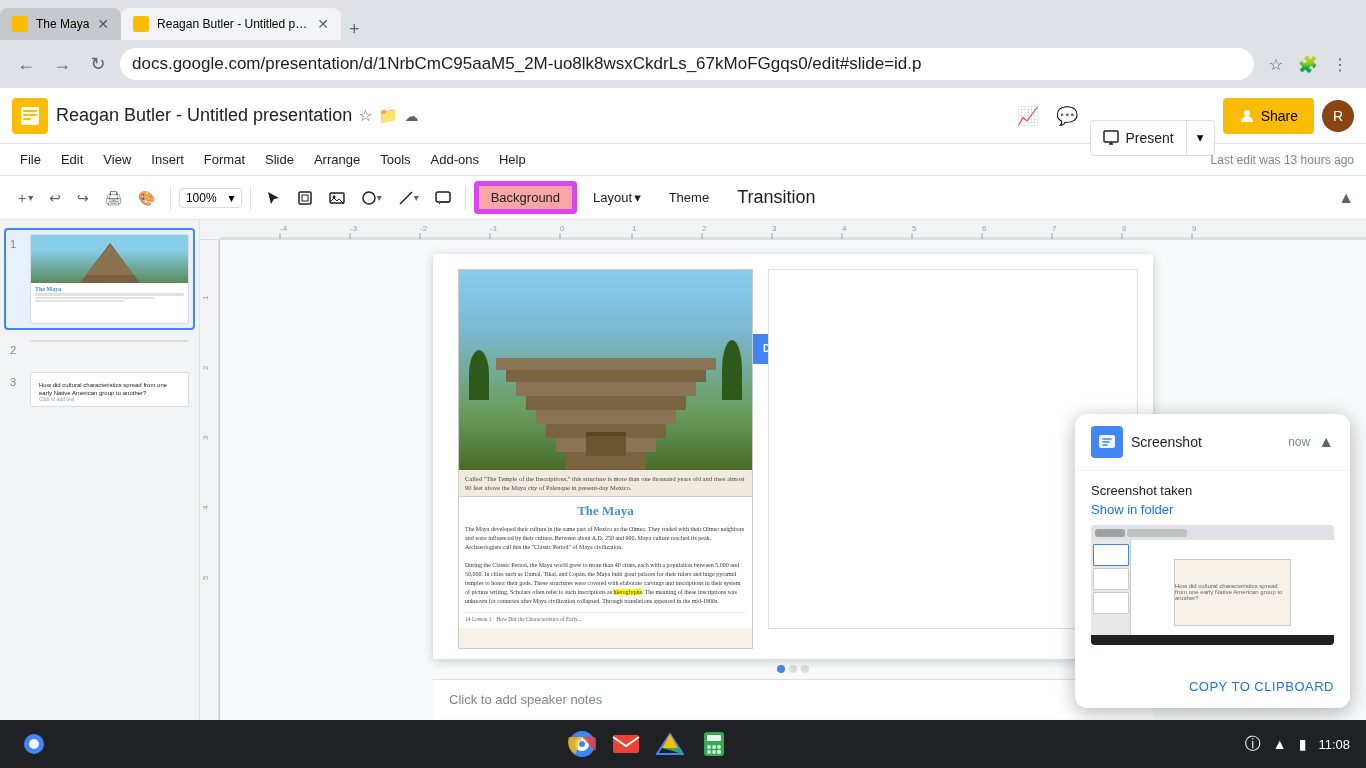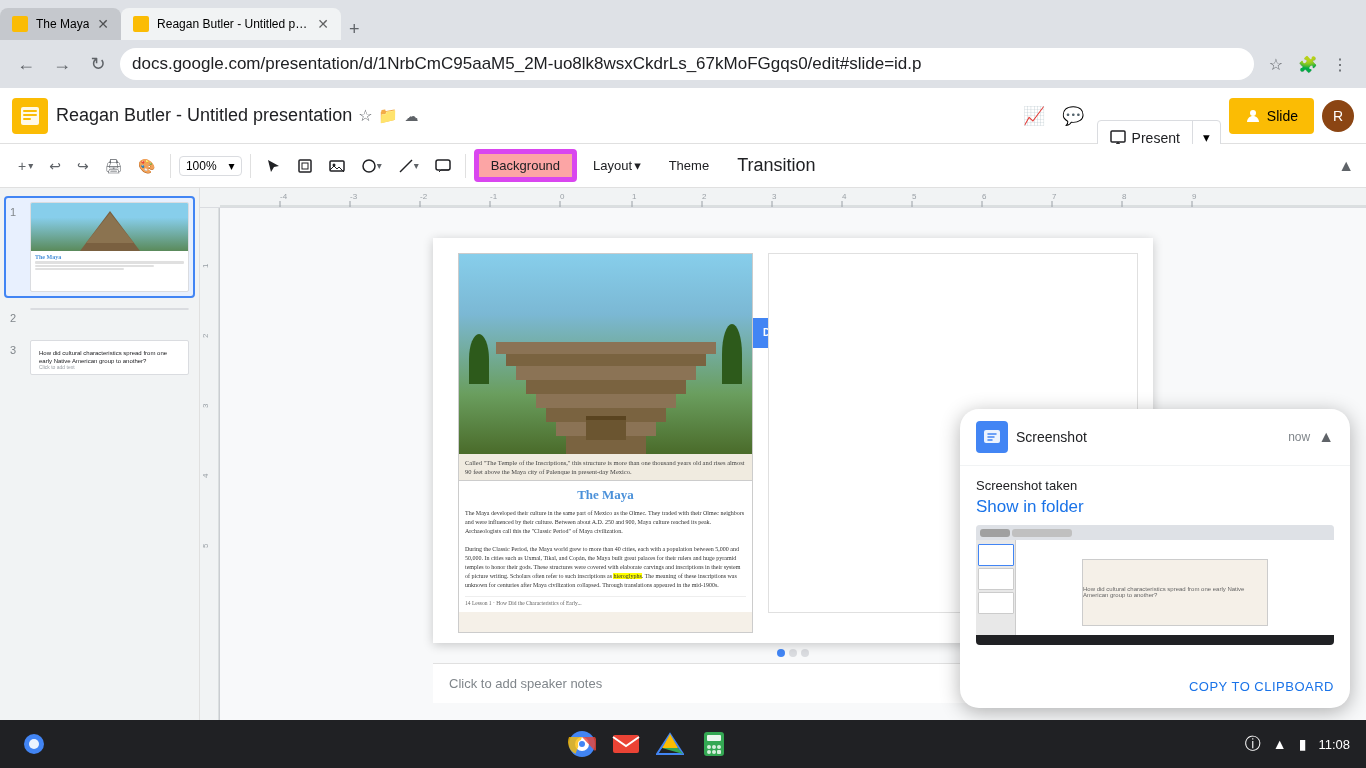--- a/index.html
+++ b/index.html
@@ -71,29 +71,29 @@
     .slide-viewport { flex: 1; display: flex; align-items: center; justify-content: center; overflow: auto; position: relative; }
     .slide-canvas { width: 720px; height: 405px; background: white; box-shadow: 0 2px 10px rgba(0,0,0,0.2); position: relative; overflow: hidden; }
     .speaker-notes { height: 40px; border-top: 1px solid #e0e0e0; display: flex; align-items: center; padding: 0 16px; color: #80868b; font-size: 13px; cursor: pointer; background: white; }
 
     
     .bottom-bar { display: flex; align-items: center; padding: 4px 12px; border-top: 1px solid #e0e0e0; background: white; height: 36px; gap: 8px; }
     .view-btn { background: none; border: none; cursor: pointer; padding: 4px; border-radius: 4px; color: #5f6368; font-size: 14px; }
     .view-btn.active { color: #4285f4; }
 
     
-    .notification-popup { position: fixed; right: 16px; bottom: 60px; width: 390px; background: white; border-radius: 19px; box-shadow: 0 4px 20px rgba(0,0,0,0.3); z-index: 1000; overflow: hidden; }
+    .notification-popup { position: fixed; right: 16px; bottom: 60px; width: 275px; background: white; border-radius: 12px; box-shadow: 0 4px 20px rgba(0,0,0,0.3); z-index: 1000; overflow: hidden; }
     .popup-header { display: flex; align-items: center; padding: 12px 16px; gap: 8px; border-bottom: 1px solid #f1f3f4; }
     .popup-icon { width: 32px; height: 32px; background: #4285f4; border-radius: 4px; display: flex; align-items: center; justify-content: center; color: white; font-size: 16px; }
     .popup-title { font-size: 14px; font-weight: 500; color: #202124; flex: 1; }
     .popup-time { font-size: 12px; color: #80868b; }
     .popup-expand { background: none; border: none; cursor: pointer; color: #5f6368; font-size: 16px; }
     .popup-body { padding: 12px 16px; }
     .popup-msg { font-size: 13px; color: #202124; font-weight: 500; margin-bottom: 4px; }
-    .popup-submsg { font-size: 17px; color: #1a73e8; cursor: pointer; text-decoration: none; }
+    .popup-submsg { font-size: 13px; color: #1a73e8; cursor: pointer; text-decoration: none; }
     .popup-preview { margin: 8px 0; background: #f8f9fa; border-radius: 4px; overflow: hidden; height: 120px; }
     .popup-actions { display: flex; justify-content: flex-end; padding: 8px 16px; }
     .copy-btn { background: none; border: none; color: #1a73e8; font-size: 13px; font-weight: 500; cursor: pointer; padding: 6px 0; letter-spacing: 0.5px; }
 
     
     .taskbar { position: fixed; bottom: 0; left: 0; right: 0; height: 48px; background: #202124; display: flex; align-items: center; justify-content: space-between; padding: 0 16px; z-index: 2000; }
     .taskbar-left { display: flex; align-items: center; }
     .taskbar-center { display: flex; align-items: center; gap: 8px; }
     .taskbar-right { display: flex; align-items: center; gap: 12px; color: white; font-size: 12px; }
     .taskbar-app { width: 36px; height: 36px; border-radius: 50%; display: flex; align-items: center; justify-content: center; cursor: pointer; font-size: 20px; }
@@ -165,26 +165,39 @@
             </svg>
           <span>Present</span>
         </button>
         <button class="present-dropdown">▾</button>
       </div>
       <button class="share-btn">
         <svg width="16" height="16" viewBox="0 0 16 16">
             <circle cx="8" cy="5" r="3" fill="white"></circle>
             <path d="M2 14c0-3.3 2.7-6 6-6s6 2.7 6 6" fill="white"></path>
           </svg>
-        <span>Slide</span>
+        <span>Share</span>
       </button>
       <div class="avatar">R</div>
     </div>
   </div>
 
+  <div class="menu-bar">
+    <span class="menu-item">File</span>
+    <span class="menu-item">Edit</span>
+    <span class="menu-item">View</span>
+    <span class="menu-item">Insert</span>
+    <span class="menu-item">Format</span>
+    <span class="menu-item">Slide</span>
+    <span class="menu-item">Arrange</span>
+    <span class="menu-item">Tools</span>
+    <span class="menu-item">Add-ons</span>
+    <span class="menu-item">Help</span>
+    <span class="last-edit">Last edit was 13 hours ago</span>
+  </div>
 
   <div class="toolbar">
     <button class="toolbar-btn" style="display:flex;align-items:center;gap:2px;">
       <span>+</span>
         <span style="font-size:10px;">▾</span>
     </button>
     <button class="toolbar-btn">↩</button>
     <button class="toolbar-btn">↪</button>
     <button class="toolbar-btn">🖨</button>
     <button class="toolbar-btn">🎨</button>

